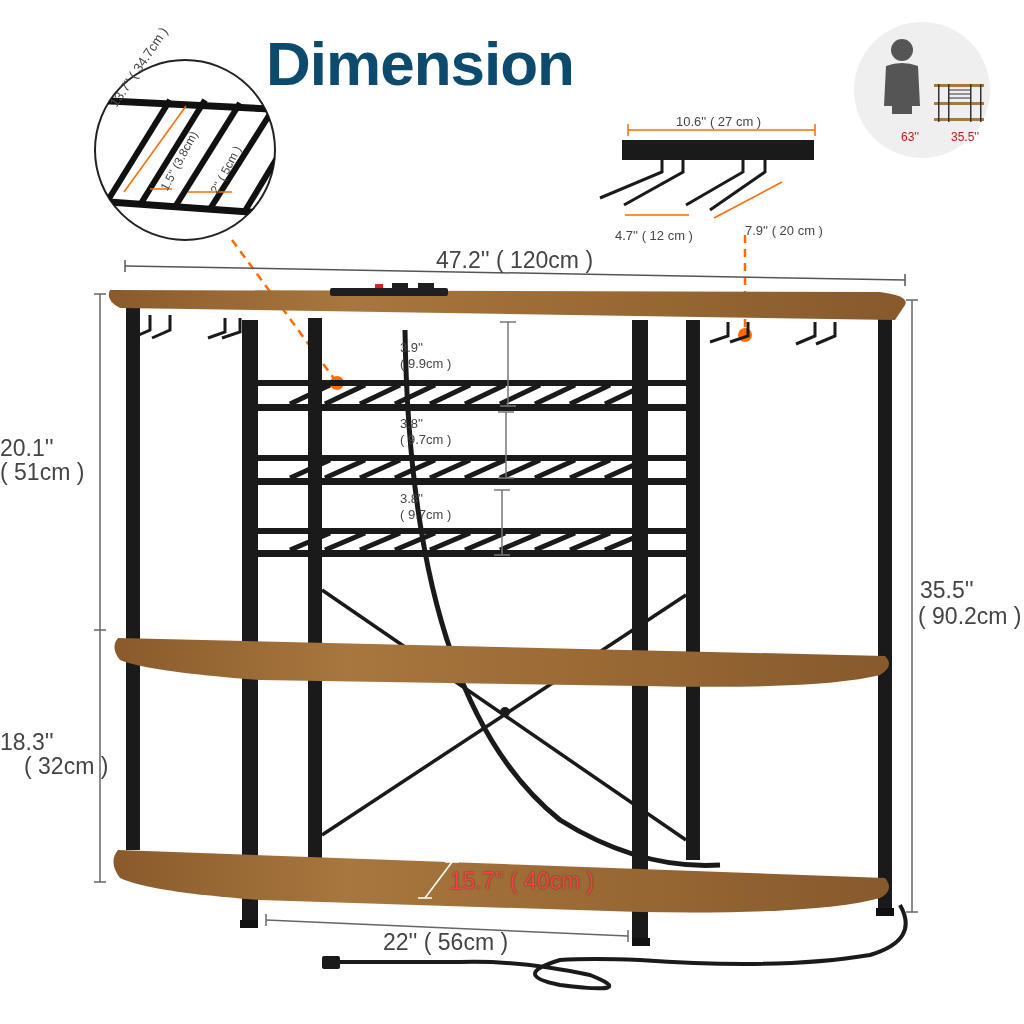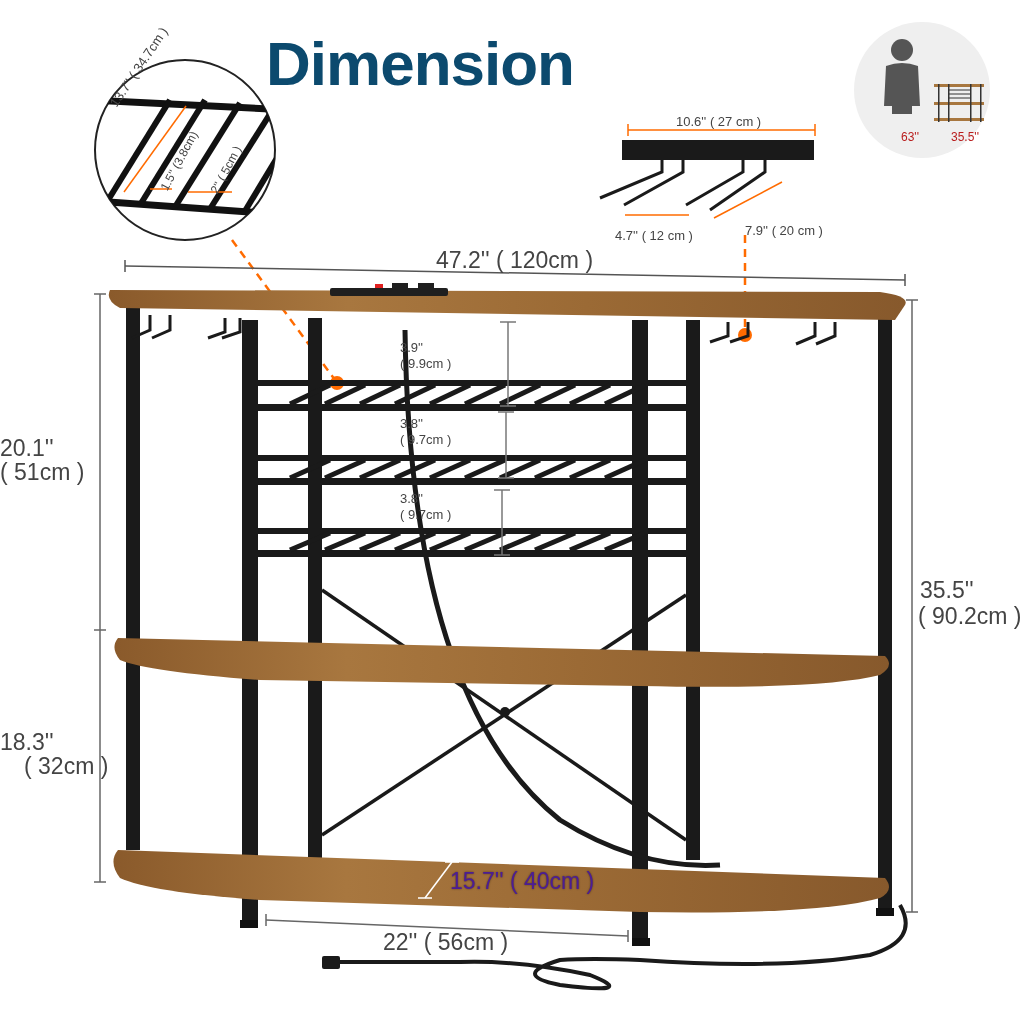--- a/index.html
+++ b/index.html
@@ -1,20 +1,20 @@
 <!DOCTYPE html>
 <html><head>
 <meta charset="utf-8">
 <style>
   html,body{margin:0;padding:0;background:#ffffff;}
   body{width:1024px;height:1024px;position:relative;overflow:hidden;font-family:"Liberation Sans","DejaVu Sans",sans-serif;}
   .title{position:absolute;left:0;width:840px;top:28px;text-align:center;font-family:Liberation Sans, sans-serif;font-weight:bold;font-size:62px;color:#0c4a6e;letter-spacing:-1px;}
   .lbl{position:absolute;color:#444;font-size:23px;line-height:20px;white-space:nowrap;}
   .lbl.r{text-align:left;}
-  .lbl.w{color:#4c1d95;text-shadow:0 0 2px rgba(0,0,0,.5);}
+  .lbl.w{color:#ef4444;text-shadow:0 0 2px rgba(0,0,0,.5);}
   .small{font-size:13px;}
   .tiny{font-size:12px;}
   svg{position:absolute;left:0;top:0;}
   .scale-badge{position:absolute;left:854px;top:22px;width:136px;height:136px;border-radius:50%;background:#efefef;}
   .scale-lbl{position:absolute;font-size:12px;color:#b91c1c;margin-left:9px;}
 </style>
 </head>
 <body>
 
 <div class="title">Dimension</div>

